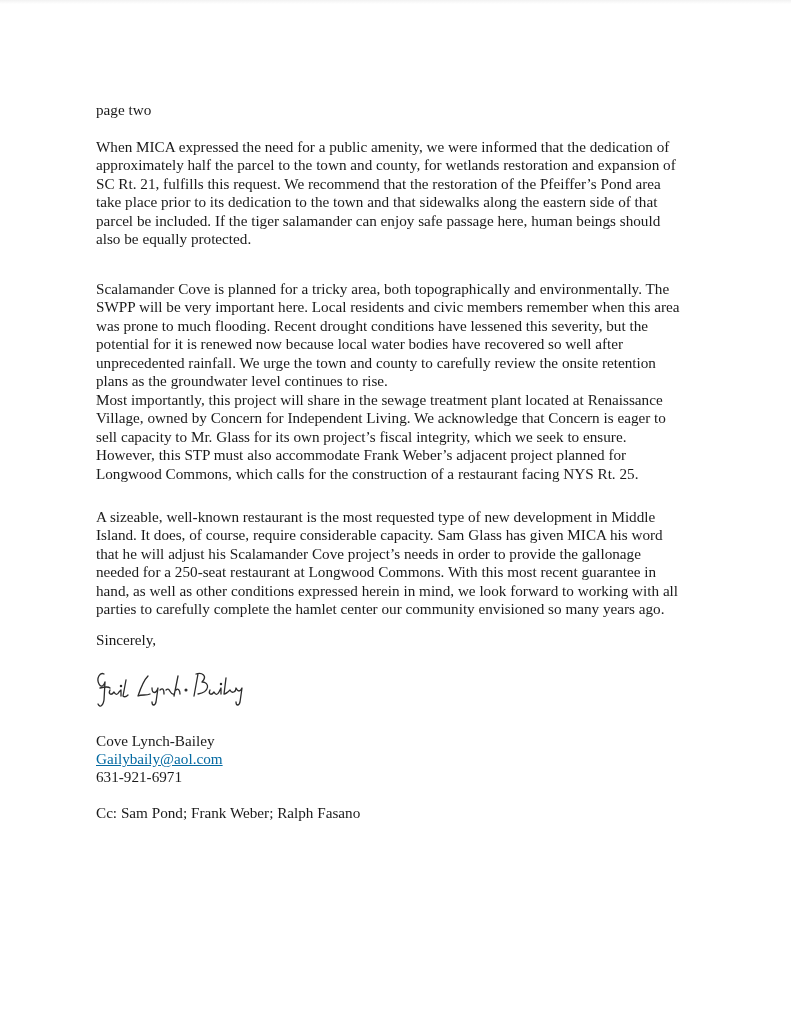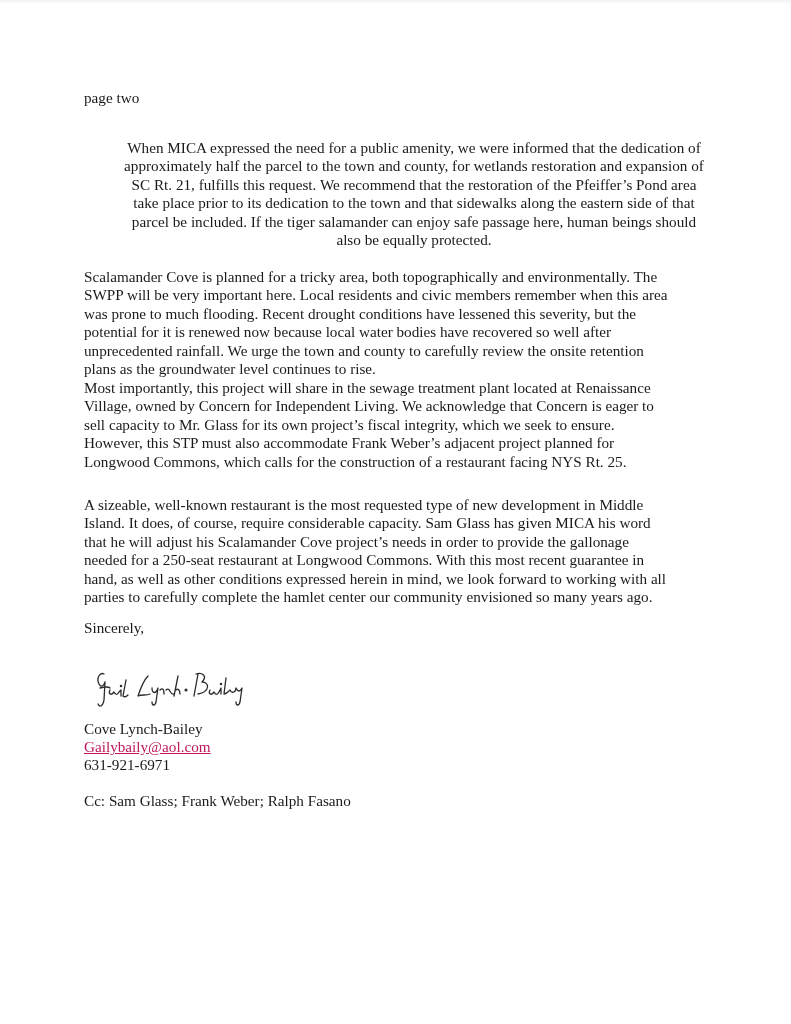--- a/index.html
+++ b/index.html
@@ -2,44 +2,44 @@
 <html><head>
   <meta charset="utf-8">
   <style>
     html, body { margin: 0; padding: 0; }
     body {
       width: 791px; height: 1024px; background: #ffffff; position: relative; overflow: hidden;
       font-family: "Liberation Serif", serif; color: #1a1a1a;
     }
     .page { position: absolute; left: 84px; top: 0; width: 660px; }
     .p {
-      position: absolute; left: 0; width: 660px; margin: 0;
+      position: absolute; left: 0; width: 660px; margin: 12px;
       font-size: 15.2px; line-height: 18.4px; white-space: nowrap;
     }
     .line { display: block; }
     .sig {
       position: absolute; left: 6px; top: 666px; width: 200px; height: 44px;
     }
     .sig svg { width: 200px; height: 44px; }
-    a.email { color: #be185d; text-decoration: underline; text-align: center; }
+    a.email { color: #0369a1; text-decoration: underline; text-align: center; }
     .scan-top {
       position: absolute; left: 0; top: 0; width: 791px; height: 4px;
       background: linear-gradient(#f2f2f2, #ffffff);
     }
   </style>
 </head>
 <body>
 
 <div class="scan-top"></div>
 
 <div class="page">
 
   <p class="p" style="top:89px;">page two</p>
 
-  <p class="p" style="top:139px;text-align:center;">
+  <p class="p" style="top:126px;">
     <span class="line">When MICA expressed the need for a public amenity, we were informed that the dedication of</span>
     <span class="line">approximately half the parcel to the town and county, for wetlands restoration and expansion of</span>
     <span class="line">SC Rt. 21, fulfills this request. We recommend that the restoration of the Pfeiffer’s Pond area</span>
     <span class="line">take place prior to its dedication to the town and that sidewalks along the eastern side of that</span>
     <span class="line">parcel be included.  If the tiger salamander can enjoy safe passage here, human beings should</span>
     <span class="line">also be equally protected.</span>
   </p>
 
   <p class="p" style="top:268px;">
     <span class="line">Scalamander Cove is planned for a tricky area, both topographically and environmentally.  The</span>
@@ -92,15 +92,15 @@
   </div>
 
   <p class="p" style="top:720px;">Cove Lynch-Bailey</p>
 
   <p class="p" style="top:738px;">
     <a class="email" href="#">Gailybaily@aol.com</a>
   </p>
 
   <p class="p" style="top:756px;font-family:Liberation Serif, serif;">631-921-6971</p>
 
-  <p class="p" style="top:792px;">Cc: Sam Glass; Frank Weber; Ralph Fasano</p>
+  <p class="p" style="top:792px;">Cc: Sam Pond; Frank Weber; Ralph Fasano</p>
 
 </div>
 
 </body></html>

